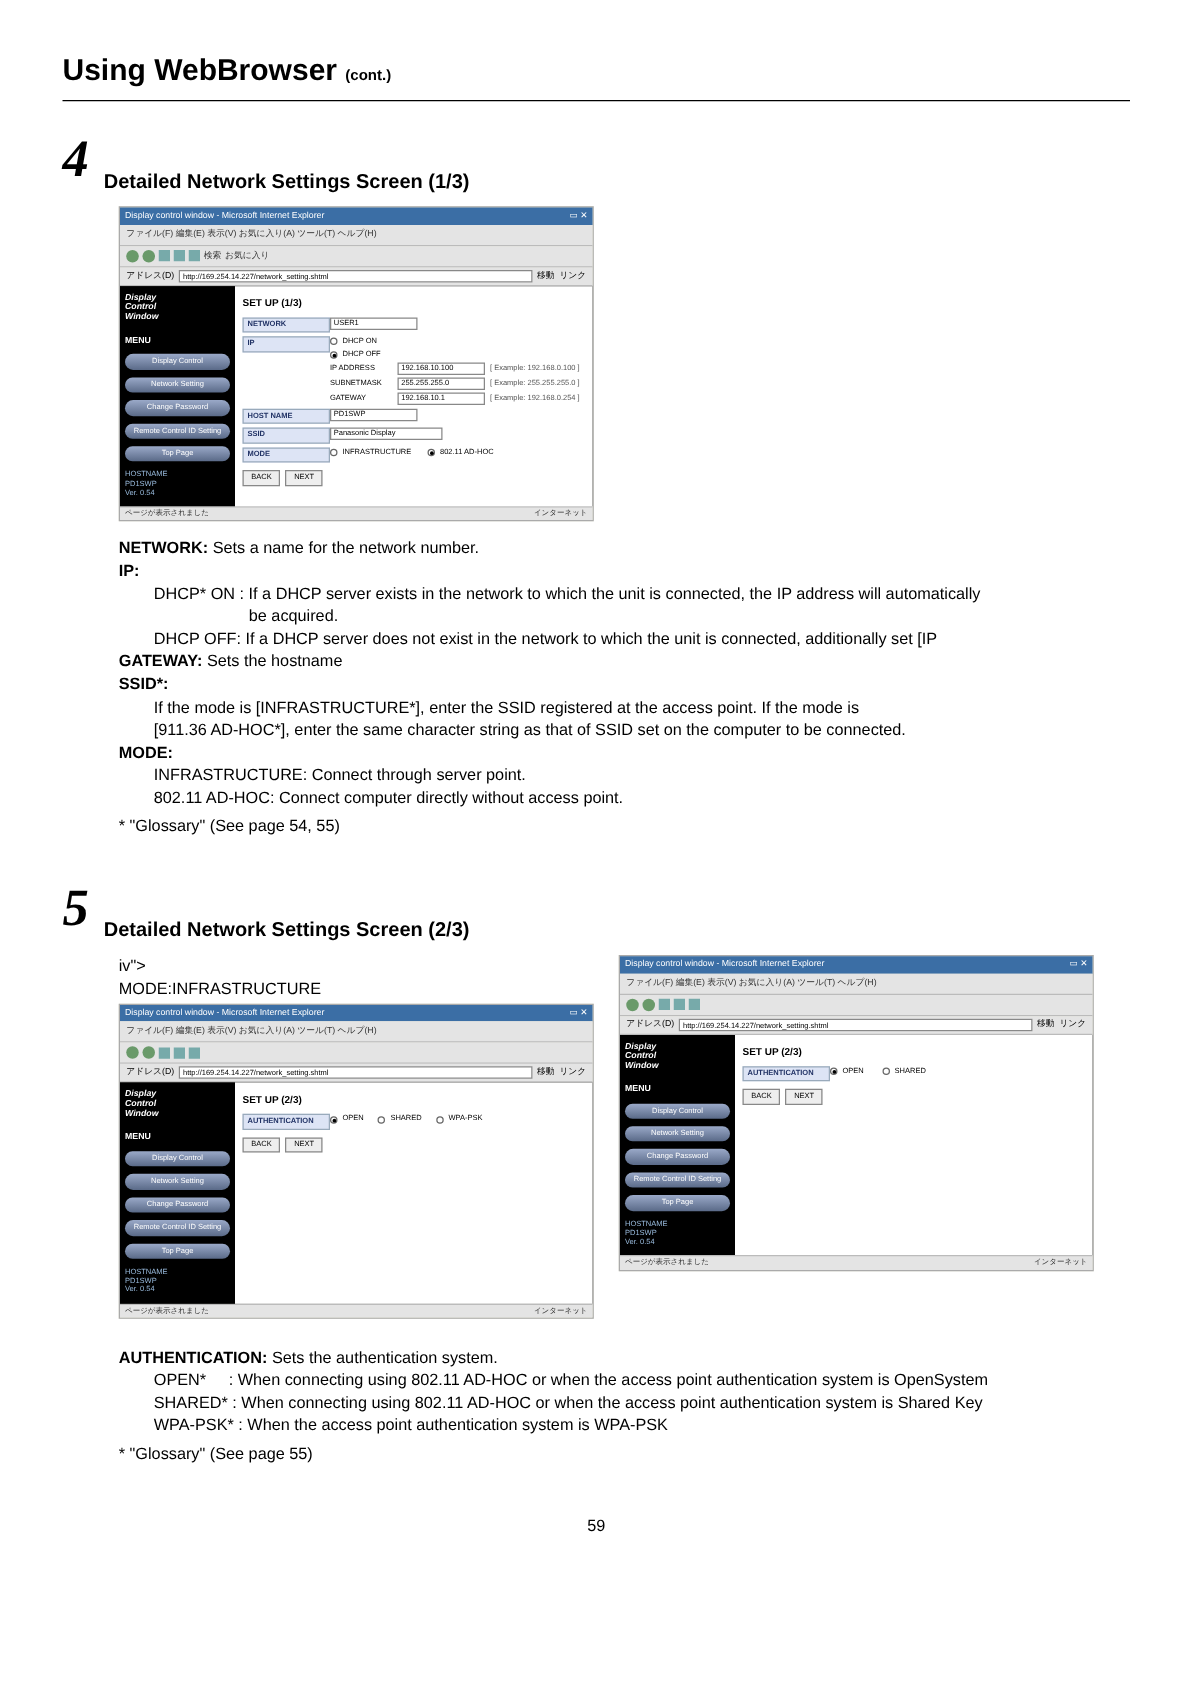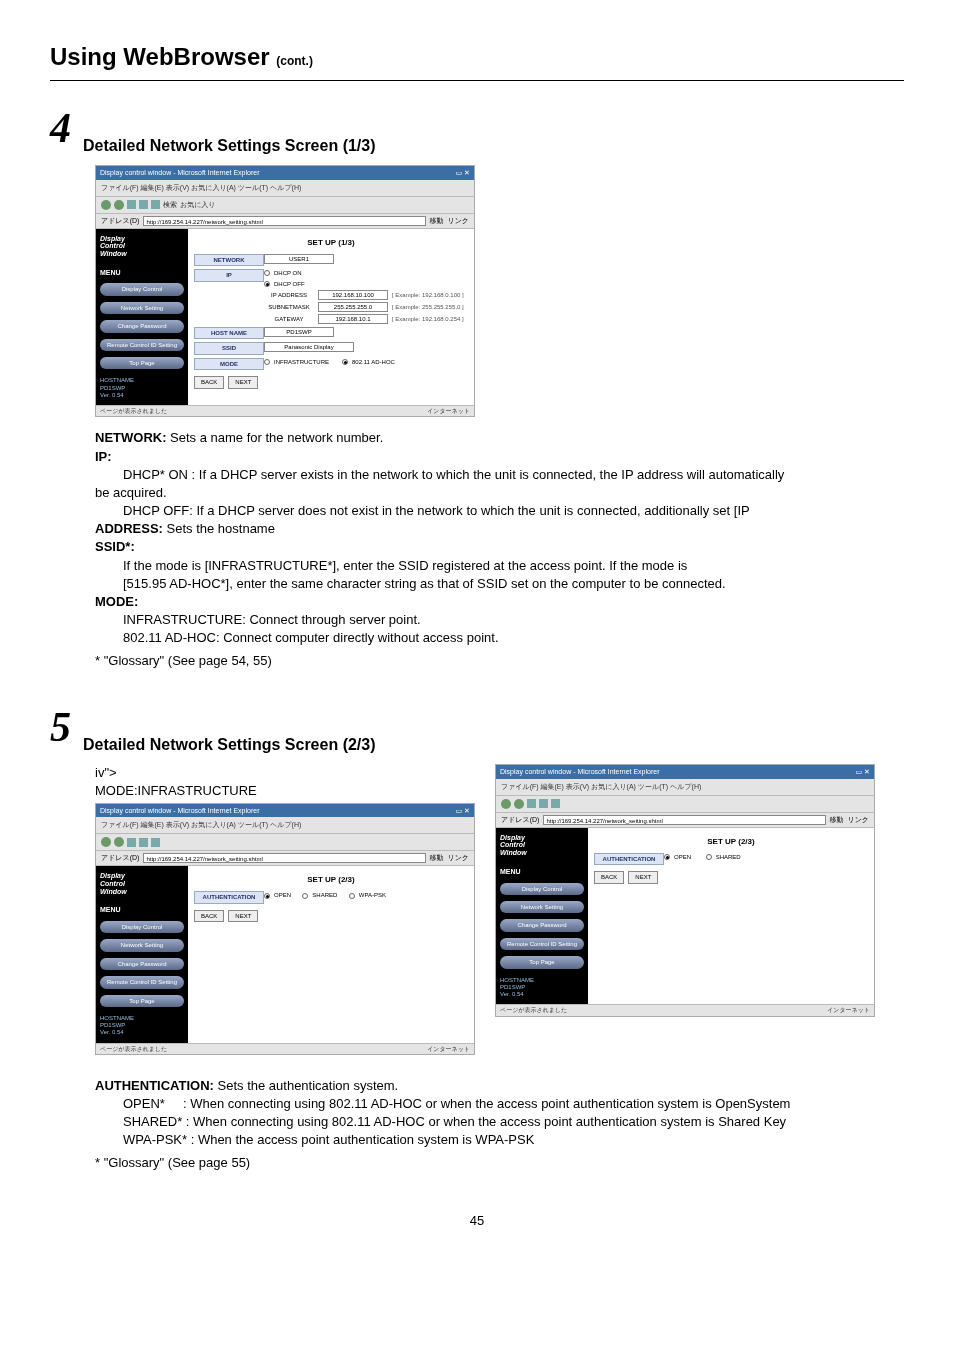--- a/index.html
+++ b/index.html
@@ -129,21 +129,20 @@
   .shot-left .host {
     color: #9bd;
     font-size: 6px;
     margin-top: 8px;
     line-height: 1.2;
   }
   .shot-right {
     flex: 1;
     background: #fff;
     padding: 8px 6px 16px;
-    text-align: center;
   }
   .shot-right .subt {
     font-weight: bold;
     font-size: 8px;
     margin-bottom: 6px;
   }
   .frow { display: flex; align-items: flex-start; margin-bottom: 3px; }
   .flabel {
     width: 70px;
     background: #dde4f5;
@@ -195,21 +194,21 @@
   }
   
   .desc {
     margin-left: 45px;
     margin-right: 20px;
     font-size: 13px;
   }
   .desc p { margin: 0; }
   .desc .lbl { font-weight: bold; }
   .desc .ind1 { margin-left: 28px; }
-  .desc .ind2 { }
+  .desc .ind2 { margin-left: 104px; }
   .desc .line { margin-bottom: 0px;}
   .desc .spacer { height: 4px;}
   .pair {
     display: flex;
     gap: 20px;
     margin-left: 45px;
     margin-bottom: 10px;
   }
   .pair .col { width: 380px; }
   .pair .mode-lbl { font-size: 13px; margin-bottom: 2px; }
@@ -344,24 +343,24 @@
     <span>インターネット</span>
   </div>
 </div>
 
 <div class="desc">
   <p class="line"><span class="lbl">NETWORK:</span><span>  Sets a name for the network number.</span></p>
   <p class="line"><span class="lbl">IP:</span></p>
   <p class="line ind1"><span>DHCP* ON : </span><span>If a DHCP server exists in the network to which the unit is connected, the IP address will automatically</span></p>
   <p class="line ind2"><span>be acquired.</span></p>
   <p class="line ind1"><span>DHCP OFF: </span><span>If a DHCP server does not exist in the network to which the unit is connected, additionally set [IP</span></p>
-  <p class="line"><span class="lbl">ADDRESS:</span><span> Sets the hostname</span></p>
+  <p class="line"><span class="lbl">GATEWAY:</span><span> Sets the hostname</span></p>
   <p class="line"><span class="lbl">SSID*:</span></p>
   <p class="line ind1"><span>If the mode is [INFRASTRUCTURE*], enter the SSID registered at the access point. If the mode is</span></p>
-  <p class="line ind1"><span>[515.95 AD-HOC*], enter the same character string as that of SSID set on the computer to be connected.</span></p>
+  <p class="line ind1"><span>[911.36 AD-HOC*], enter the same character string as that of SSID set on the computer to be connected.</span></p>
   <p class="line"><span class="lbl">MODE:</span></p>
   <p class="line ind1"><span>INFRASTRUCTURE:</span><span> Connect through server point.</span></p>
   <p class="line ind1"><span>802.11 AD-HOC:</span><span> Connect computer directly without access point.</span></p>
   <div class="spacer"></div>
   <p class="line">* "Glossary" (See page 54, 55)</p>
 </div>
 
 <div style="height:40px"></div>
 
 <div class="step">
@@ -494,13 +493,13 @@
 
 <div class="desc">
   <p class="line"><span class="lbl">AUTHENTICATION:</span><span> Sets the authentication system.</span></p>
   <p class="line ind1"><span>OPEN*</span>&nbsp;&nbsp;&nbsp;&nbsp;<span> : When connecting using 802.11 AD-HOC or when the access point authentication system is OpenSystem</span></p>
   <p class="line ind1"><span>SHARED* :</span><span> When connecting using 802.11 AD-HOC or when the access point authentication system is Shared Key</span></p>
   <p class="line ind1"><span>WPA-PSK* :</span><span> When the access point authentication system is WPA-PSK</span></p>
   <div class="spacer"></div>
   <p class="line">* "Glossary" (See page 55)</p>
 </div>
 
-<div class="pagenum">45</div>
+<div class="pagenum">59</div>
 
 </body></html>

